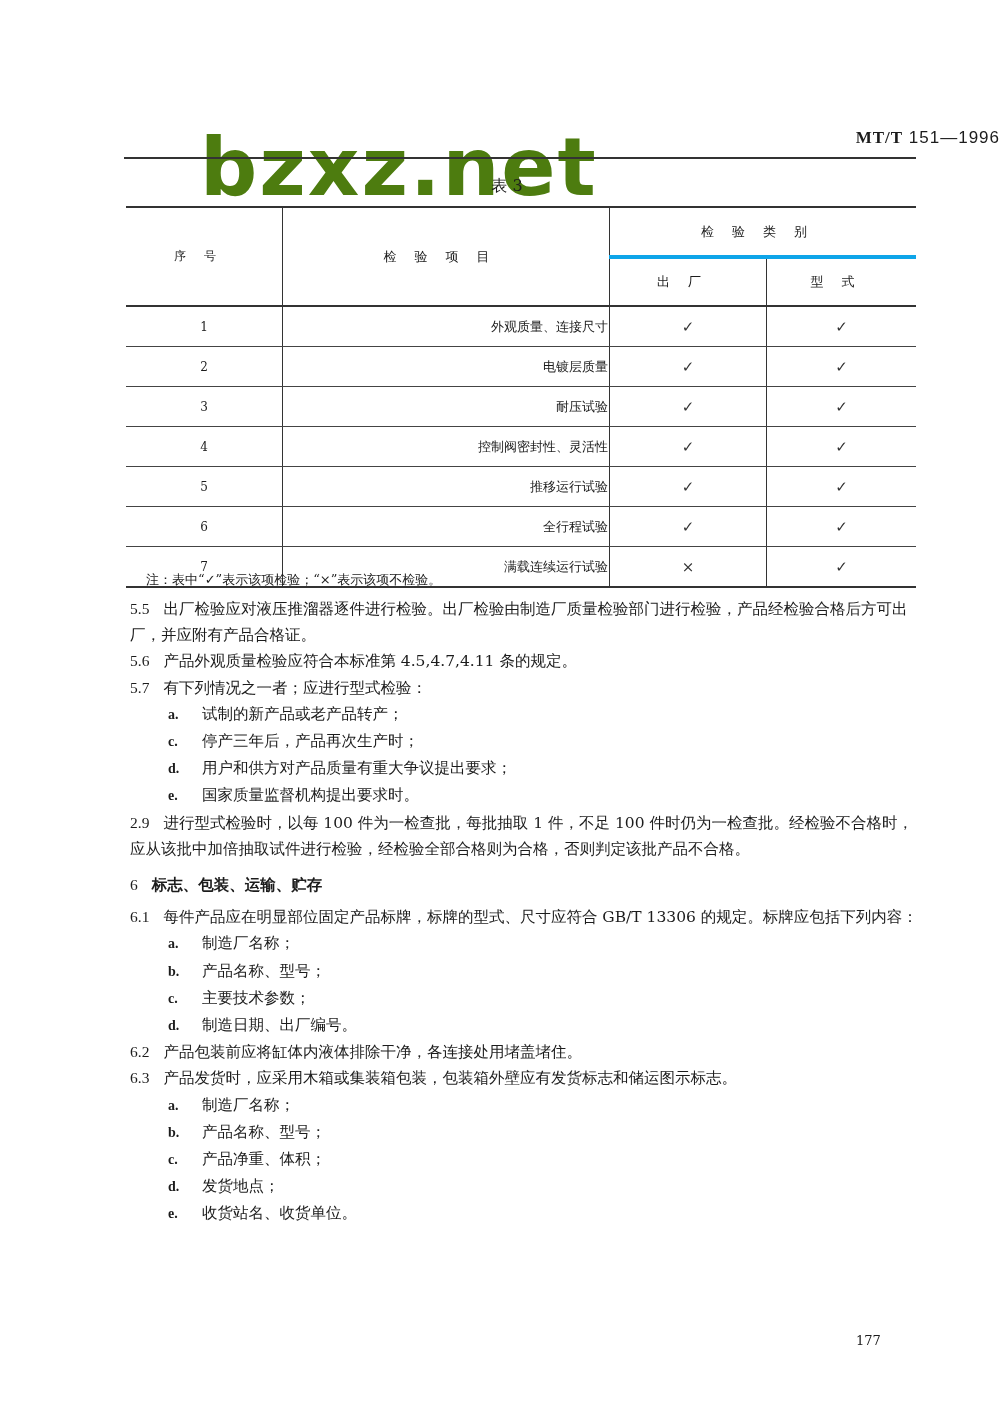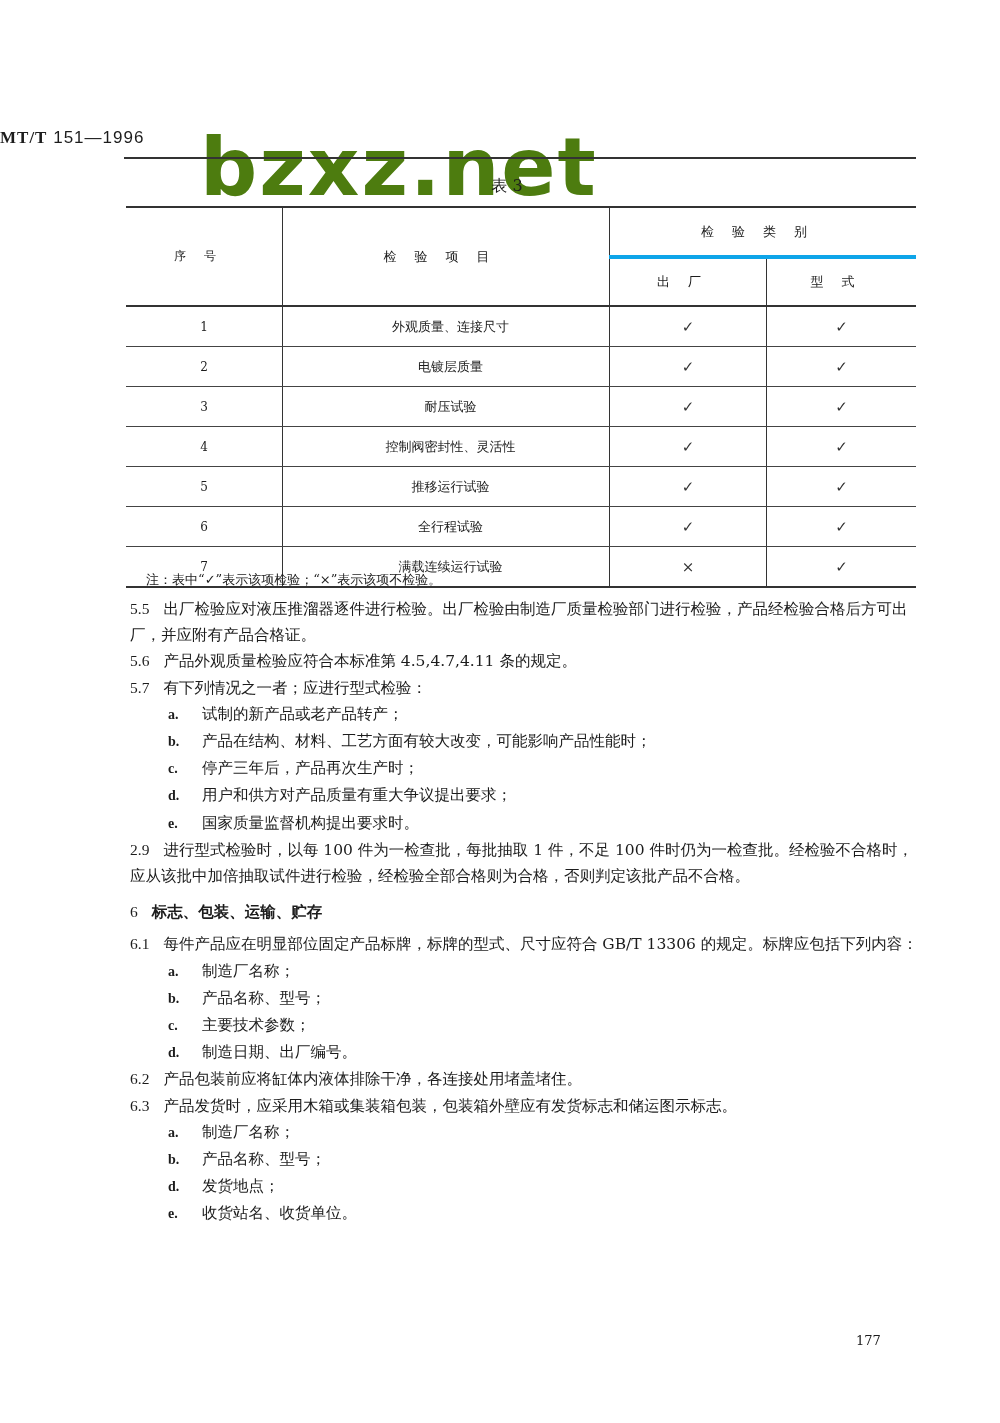--- a/index.html
+++ b/index.html
@@ -5,21 +5,21 @@
   html, body { margin: 0; padding: 0; }
   body {
     width: 1000px; height: 1423px; background: #ffffff; position: relative; overflow: hidden;
     font-family: "DejaVu Serif", "Liberation Serif", serif; color: #1c1c1c;
   }
   .watermark {
     position: absolute; left: 200px; top: 128px; font-family: "DejaVu Sans", "Liberation Sans", sans-serif;
     font-weight: bold; font-size: 80px; color: #4d7c0f; letter-spacing: 2px; line-height: 1; z-index: 0;
   }
   .header-code {
-    position: absolute; left: 0; width: 1000px; top: 128px; text-align: left; font-size: 17px;
+    position: absolute; left: 0; width: 1000px; top: 128px; text-align: right; font-size: 17px;
     font-family: "Liberation Sans", sans-serif; letter-spacing: 1px; z-index: 2;
   }
   .header-code .mt { font-family: "Liberation Serif", serif; font-weight: bold; }
   .header-rule { position: absolute; left: 124px; width: 792px; top: 157px; border-top: 2px solid #333; z-index: 2; }
   .table-title { position: absolute; left: 0; width: 1000px; top: 176px; text-align: center; font-size: 16px; z-index: 2; padding-left: 7px; }
 
   table.insp {
     position: absolute; left: 126px; top: 206px; width: 790px; border-collapse: collapse; z-index: 2;
     font-size: 13px;
   }
@@ -27,21 +27,21 @@
   table.insp tr > *:first-child { border-left: none; }
   table.insp tr > *:last-child { border-right: none; }
   table.insp thead tr:first-child th { border-top: 2px solid #333; }
   table.insp thead .h-top { height: 45px; border-bottom: 4px solid #0ea5e9; }
   table.insp thead .h-bot { height: 44px; }
   table.insp thead th { letter-spacing: 18px; }
   table.insp thead tr:last-child th, table.insp thead th[rowspan] { border-bottom: 2px solid #333; }
   table.insp tbody td { height: 37px; border-bottom: 1px solid #444; }
   table.insp tbody tr:last-child td { border-bottom: 2px solid #333; }
   .c-seq { width: 154px; text-align: center; font-size: 12px; }
-  .c-item { width: 315px; text-align: center; padding-left: 10px; }
+  .c-item { width: 315px; text-align: right; padding-left: 10px; }
   .c-mark { text-align: center; font-size: 15px; color: #333; }
   .c-factory { width: 154px; }
   .note { position: absolute; left: 146px; top: 571px; font-size: 13px; z-index: 2; }
 
   .body-text { position: absolute; left: 130px; width: 790px; top: 596px; font-size: 15.5px; line-height: 26.2px; z-index: 2; }
   .body-text p { margin: 0; }
   .num { font-family: Liberation Serif, serif; margin-right: 14px; }
   .li { padding-left: 38px; }
   .li .lbl { display: inline-block; width: 34px; font-family: "Liberation Serif", serif; font-weight: bold; font-size: 14px; }
   .section-head { margin-top: 10px !important; margin-bottom: 6px !important; font-weight: bold; }
@@ -119,34 +119,34 @@
   </tbody>
 </table>
 
 <div class="note">注：表中“✓”表示该项检验；“×”表示该项不检验。</div>
 
 <div class="body-text">
   <p><span class="num">5.5</span><span>出厂检验应对液压推溜器逐件进行检验。出厂检验由制造厂质量检验部门进行检验，产品经检验合格后方可出厂，并应附有产品合格证。</span></p>
   <p><span class="num">5.6</span><span>产品外观质量检验应符合本标准第 4.5,4.7,4.11 条的规定。</span></p>
   <p><span class="num">5.7</span><span>有下列情况之一者；应进行型式检验：</span></p>
   <p class="li"><span class="lbl">a.</span><span>试制的新产品或老产品转产；</span></p>
-  <p class="li"><span class="lbl">b.</span><span>产品在结构、材料、工艺方面有较大改变，可能影响产品性能时；</span></p>
   <p class="li"><span class="lbl">c.</span><span>停产三年后，产品再次生产时；</span></p>
   <p class="li"><span class="lbl">d.</span><span>用户和供方对产品质量有重大争议提出要求；</span></p>
   <p class="li"><span class="lbl">e.</span><span>国家质量监督机构提出要求时。</span></p>
   <p><span class="num">2.9</span><span>进行型式检验时，以每 100 件为一检查批，每批抽取 1 件，不足 100 件时仍为一检查批。经检验不合格时，应从该批中加倍抽取试件进行检验，经检验全部合格则为合格，否则判定该批产品不合格。</span></p>
 
   <p class="section-head"><span class="num">6</span><span>标志、包装、运输、贮存</span></p>
 
   <p><span class="num">6.1</span><span>每件产品应在明显部位固定产品标牌，标牌的型式、尺寸应符合 GB/T 13306 的规定。标牌应包括下列内容：</span></p>
   <p class="li"><span class="lbl">a.</span><span>制造厂名称；</span></p>
   <p class="li"><span class="lbl">b.</span><span>产品名称、型号；</span></p>
   <p class="li"><span class="lbl">c.</span><span>主要技术参数；</span></p>
   <p class="li"><span class="lbl">d.</span><span>制造日期、出厂编号。</span></p>
   <p><span class="num">6.2</span><span>产品包装前应将缸体内液体排除干净，各连接处用堵盖堵住。</span></p>
   <p><span class="num">6.3</span><span>产品发货时，应采用木箱或集装箱包装，包装箱外壁应有发货标志和储运图示标志。</span></p>
   <p class="li"><span class="lbl">a.</span><span>制造厂名称；</span></p>
   <p class="li"><span class="lbl">b.</span><span>产品名称、型号；</span></p>
+  <p class="li"><span class="lbl">c.</span><span>产品净重、体积；</span></p>
   <p class="li"><span class="lbl">d.</span><span>发货地点；</span></p>
   <p class="li"><span class="lbl">e.</span><span>收货站名、收货单位。</span></p>
 </div>
 
 <div class="page-num">177</div>
 
 </body></html>

